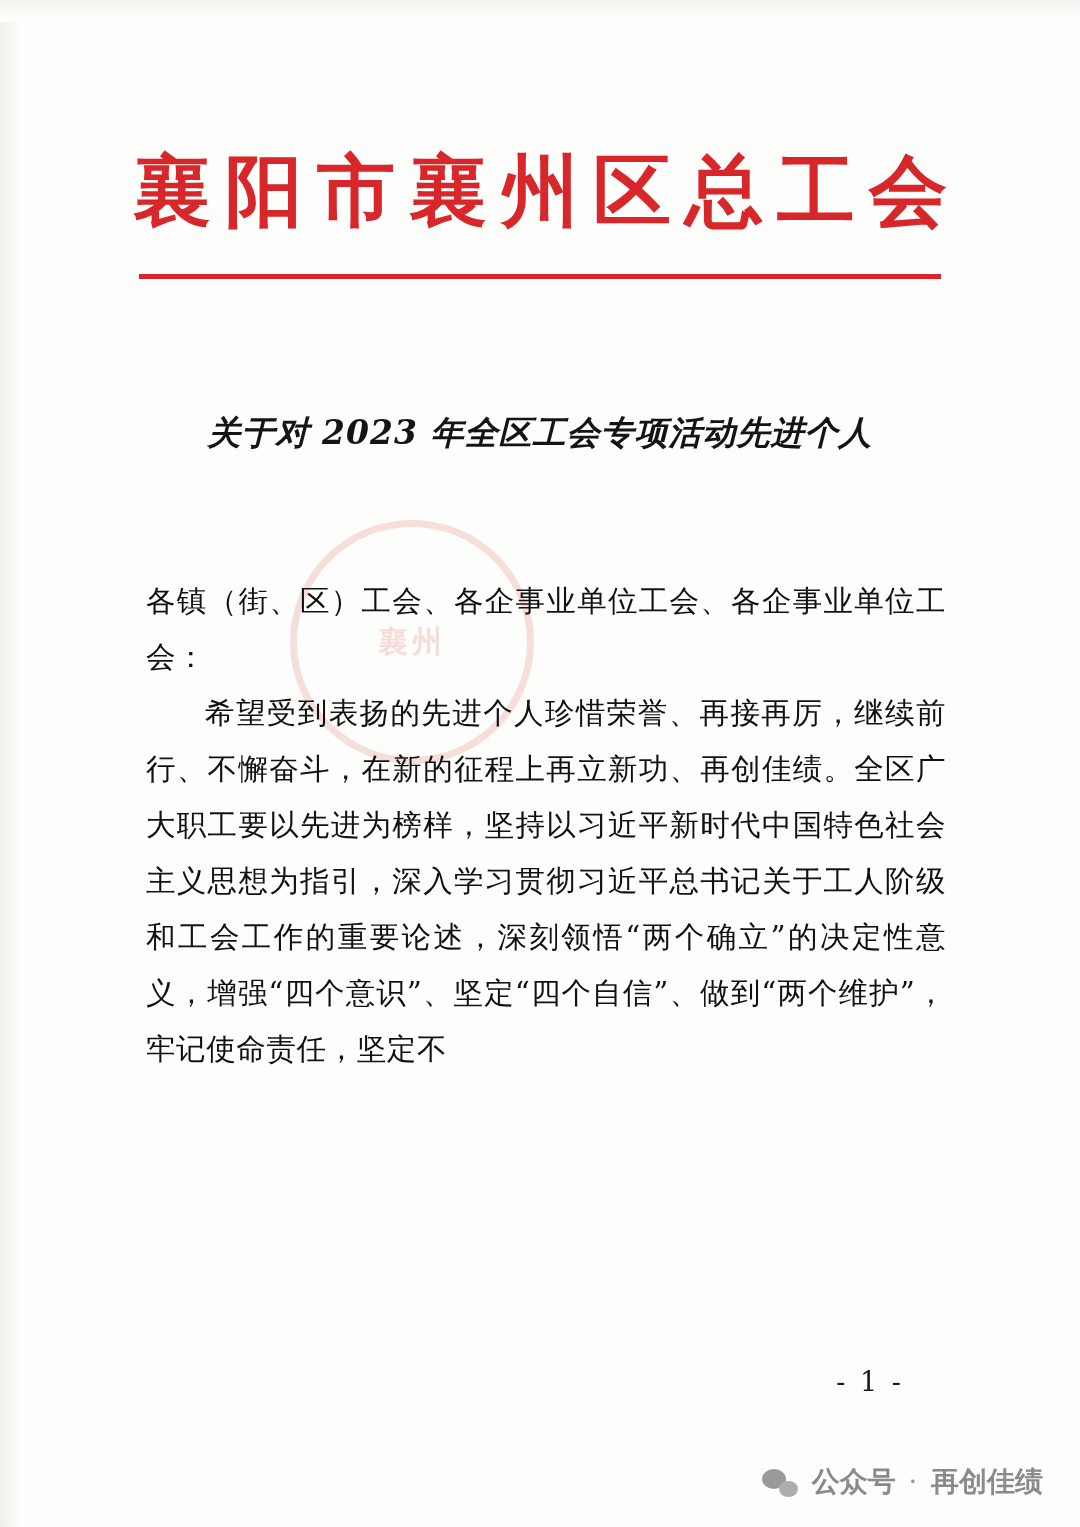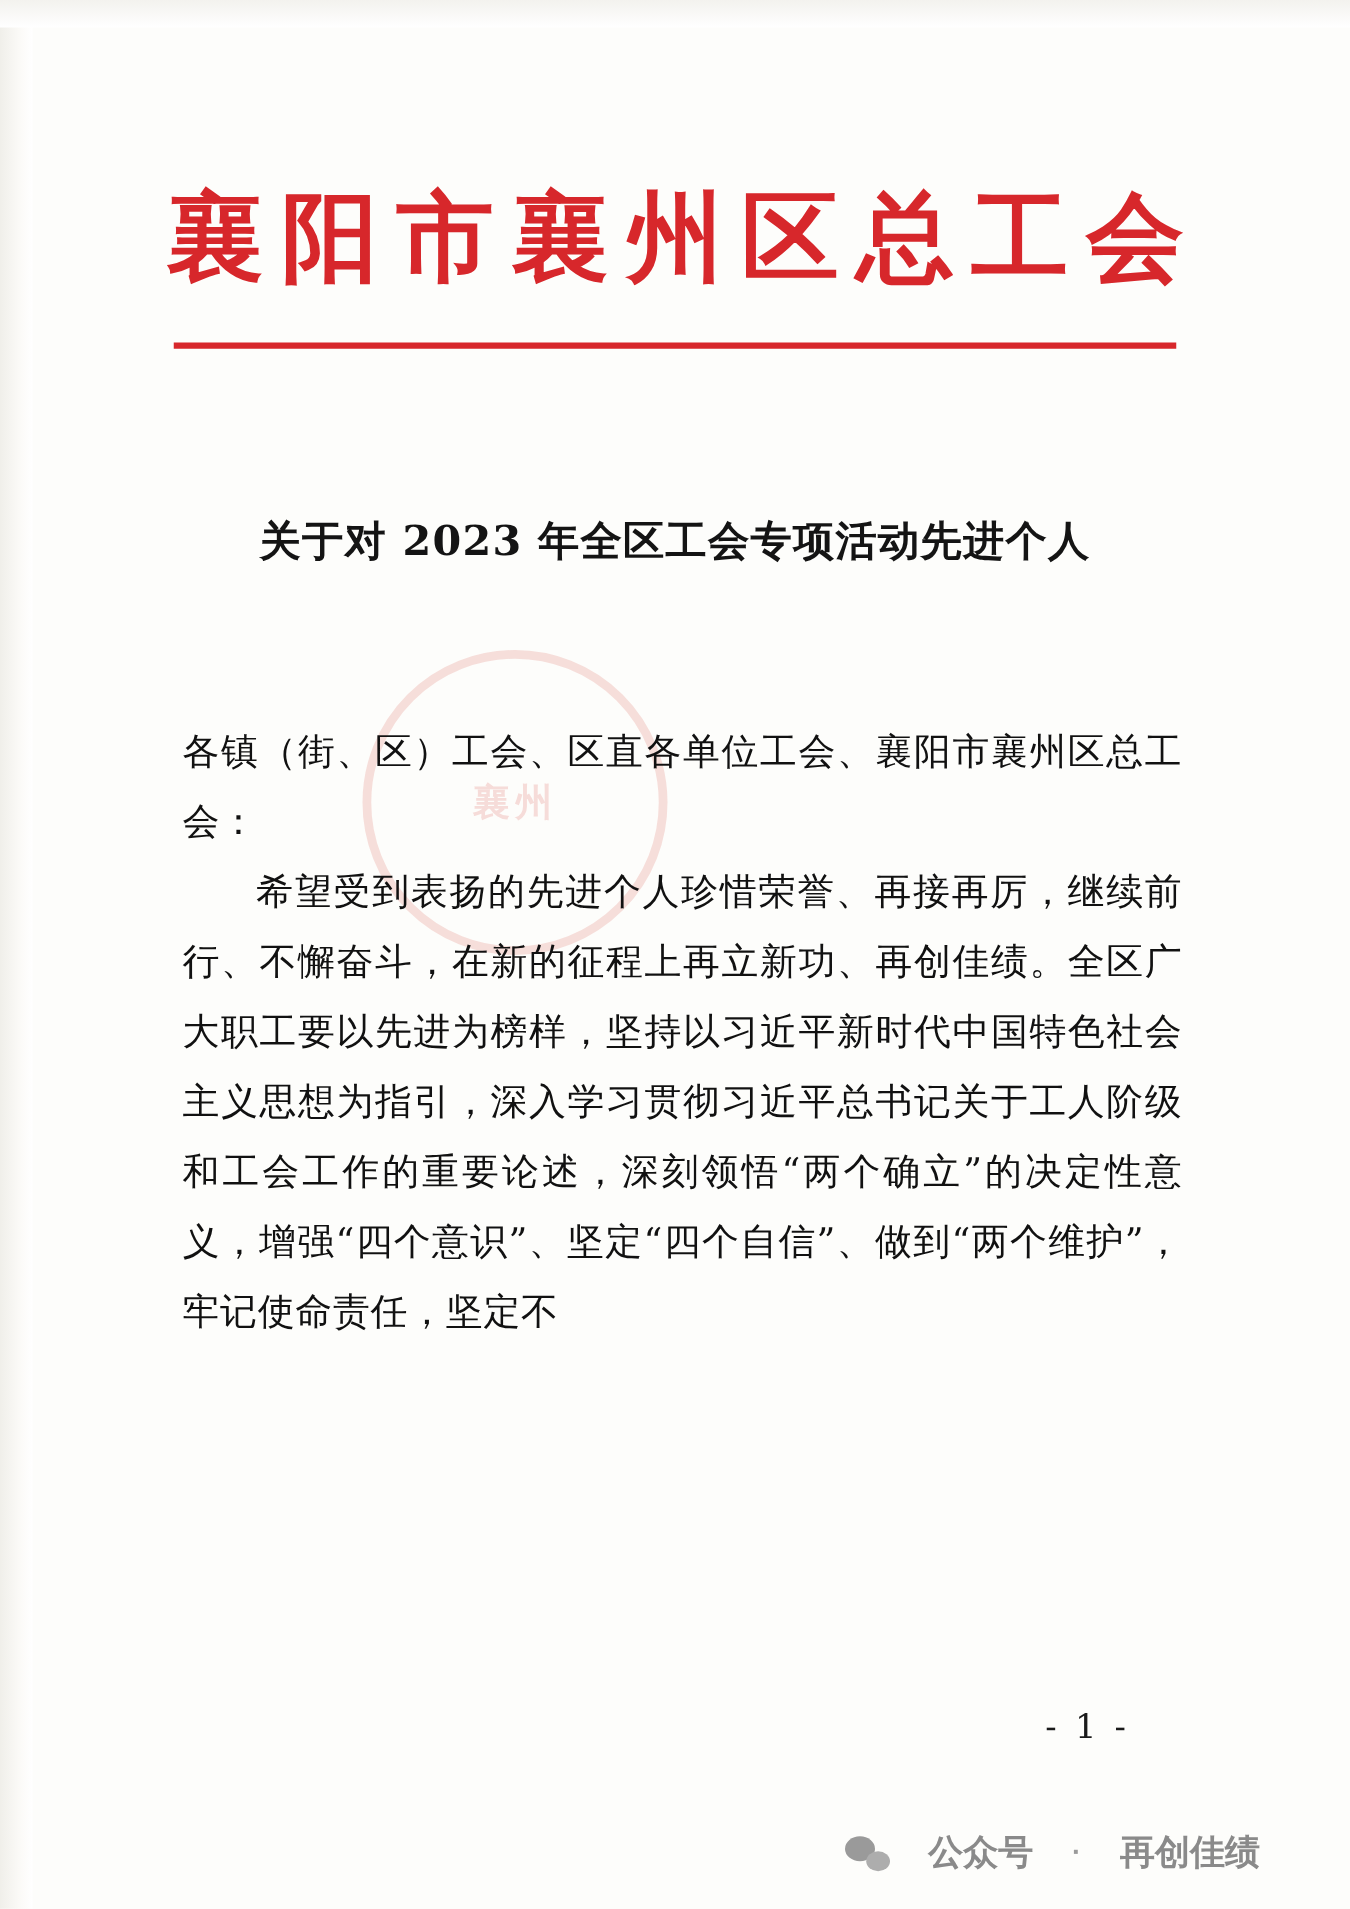--- a/index.html
+++ b/index.html
@@ -65,20 +65,21 @@
     position: absolute;
     top: 405px;
     left: 0;
     right: 0;
     text-align: center;
     color: #141414;
     font-weight: 700;
     font-size: 33px;
     line-height: 1.72;
     letter-spacing: 1px;
+    font-style: italic;
   }
   .doc-title .line {
     white-space: nowrap;
   }
 
   
   .seal {
     position: absolute;
     left: 290px;
     top: 520px;
@@ -134,22 +135,22 @@
 
   
   .footer-watermark {
     position: absolute;
     left: 0;
     right: 0;
     bottom: 26px;
     display: flex;
     align-items: center;
     justify-content: flex-end;
-    padding-right: 72px;
-    gap: 31px;
+    padding-right: 37px;
+    gap: 14px;
     color: #8a8a8a;
     font-family: "Liberation Sans", sans-serif;
     font-size: 28px;
     font-weight: 700;
   }
   .wechat-icon {
     width: 36px;
     height: 30px;
     position: relative;
     display: inline-block;
@@ -187,21 +188,21 @@
     <div class="letterhead-rule"></div>
   </div>
 
   <div class="doc-title">
     <div class="line">关于对 2023 年全区工会专项活动先进个人</div>
   </div>
 
   <div class="seal">襄州</div>
 
   <div class="body-text">
-    <p class="salutation">各镇（街、区）工会、区直各单位工会、襄阳市襄州区总工会：</p>
+    <p class="salutation">各镇（街、区）工会、各企事业单位工会、各企事业单位工会：</p>
     <p class="indent">希望受到表扬的先进个人珍惜荣誉、再接再厉，继续前行、不懈奋斗，在新的征程上再立新功、再创佳绩。全区广大职工要以先进为榜样，坚持以习近平新时代中国特色社会主义思想为指引，深入学习贯彻习近平总书记关于工人阶级和工会工作的重要论述，深刻领悟“两个确立”的决定性意义，增强“四个意识”、坚定“四个自信”、做到“两个维护”，牢记使命责任，坚定不</p>
   </div>
 
   <div class="page-number">- 1 -</div>
 
   <div class="footer-watermark">
     <span class="wechat-icon">
       <span class="blob-a"></span>
       <span class="blob-b"></span>
     </span>

